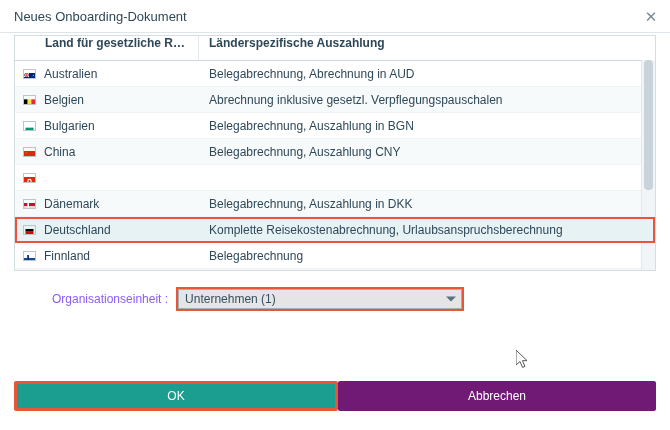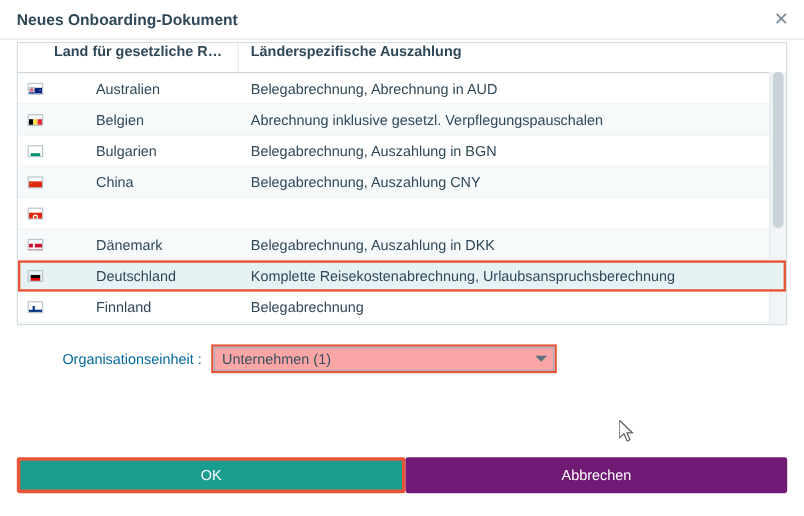--- a/index.html
+++ b/index.html
@@ -28,21 +28,21 @@
     height: 32px;
     min-height: 32px;
     display: flex;
     align-items: center;
     padding: 0 10px 0 14px;
     border-bottom: 1px solid #dfe6ea;
     background: #ffffff;
   }
   .title-text {
     font-size: 13px;
-    font-weight: bold;
+    font-weight: normal;
     color: #2f4858;
     flex: 1;
   }
   .close-icon {
     width: 18px;
     height: 18px;
     display: flex;
     align-items: center;
     justify-content: center;
     color: #7a8b96;
@@ -110,21 +110,20 @@
     position: relative;
     z-index: 2;
   }
   .cell-country {
     width: 184px;
     min-width: 184px;
     display: flex;
     align-items: center;
     box-sizing: border-box;
     padding-left: 8px;
-    gap: 36px;
   }
   .flag {
     width: 13px;
     height: 10px;
     margin-right: 8px;
     border: 1px solid #b9c6cd;
     box-sizing: border-box;
     flex: none;
     position: relative;
     overflow: hidden;
@@ -157,37 +156,37 @@
   }
   .org-row {
     display: flex;
     align-items: center;
     margin-top: 16px;
     padding: 0 14px;
     height: 24px;
   }
   .org-label {
     font-size: 12px;
-    color: #0369a1;
+    color: #8b5cf6;
     margin-left: 38px;
     margin-right: 8px;
     white-space: nowrap;
   }
   .org-select-wrap {
     border: 2px solid #e8563a;
     padding: 0;
     display: inline-block;
     position: relative;
   }
   .org-select {
     width: 284px;
     height: 20px;
     box-sizing: border-box;
     border: 1px solid #9fb0ba;
-    background: #fca5a5;
+    background: #e5e5e5;
     display: flex;
     align-items: center;
     font-size: 12px;
     color: #34505f;
     padding-left: 6px;
     position: relative;
   }
   .chevron {
     position: absolute;
     right: 5px;

